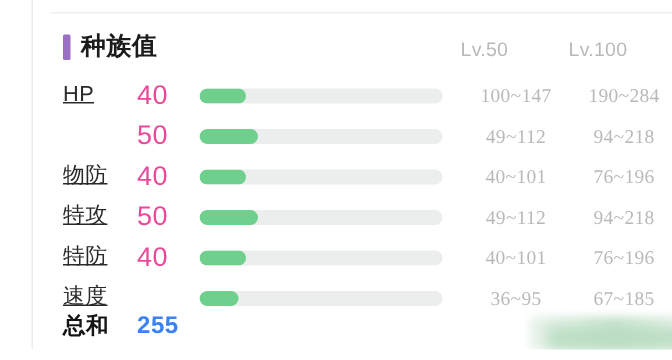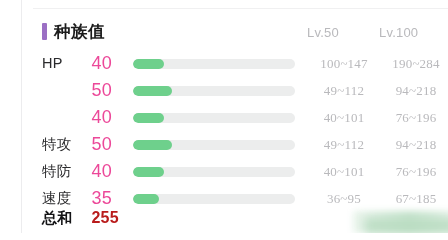--- a/index.html
+++ b/index.html
@@ -89,20 +89,21 @@
   .stat-label {
     position: absolute;
     left: 29px;
     top: 0;
     width: 46px;
     font-size: 14.5px;
     color: #2a2a2c;
     line-height: 27px;
     text-align: left;
     letter-spacing: 0.3px;
+    text-decoration: underline;
   }
   .stat-value {
     position: absolute;
     left: 66px;
     top: 0;
     width: 33px;
     font-size: 18px;
     color: #ec4899;
     line-height: 27px;
     text-align: right;
@@ -154,21 +155,21 @@
     color: #141416;
     font-weight: bold;
     line-height: 28px;
     letter-spacing: 0.3px;
   }
   #total-value {
     position: absolute;
     left: 64px; top: 0;
     width: 42px;
     font-size: 16px;
-    color: #b91c1c;
+    color: #3b82f6;
     font-weight: bold;
     line-height: 28px;
     text-align: right;
     letter-spacing: 0.3px;
   }
 
   
   #obscured-region {
     position: absolute;
     left: 340px;
@@ -224,20 +225,21 @@
       </div>
       <div class="stat-row" style="top: 77px;">
         <div class="stat-value">50</div>
         <div class="stat-bar-track">
           <div class="stat-bar-fill" style="width: 24%;"></div>
         </div>
         <div class="stat-range range-lv50">49~112</div>
         <div class="stat-range range-lv100">94~218</div>
       </div>
       <div class="stat-row" style="top: 104px;">
+        <div class="stat-label">物防</div>
         <div class="stat-value">40</div>
         <div class="stat-bar-track">
           <div class="stat-bar-fill" style="width: 19%;"></div>
         </div>
         <div class="stat-range range-lv50">40~101</div>
         <div class="stat-range range-lv100">76~196</div>
       </div>
       <div class="stat-row" style="top: 131px;">
         <div class="stat-label">特攻</div>
         <div class="stat-value">50</div>
@@ -251,21 +253,20 @@
         <div class="stat-label">特防</div>
         <div class="stat-value">40</div>
         <div class="stat-bar-track">
           <div class="stat-bar-fill" style="width: 19%;"></div>
         </div>
         <div class="stat-range range-lv50">40~101</div>
         <div class="stat-range range-lv100">76~196</div>
       </div>
       <div class="stat-row" style="top: 185px;">
         <div class="stat-label">速度</div>
-        <div class="stat-value">35</div>
         <div class="stat-bar-track">
           <div class="stat-bar-fill" style="width: 16%;"></div>
         </div>
         <div class="stat-range range-lv50">36~95</div>
         <div class="stat-range range-lv100">67~185</div>
       </div>
     </div>
 
   <div id="total-row">
     <div id="total-label">总和</div>

